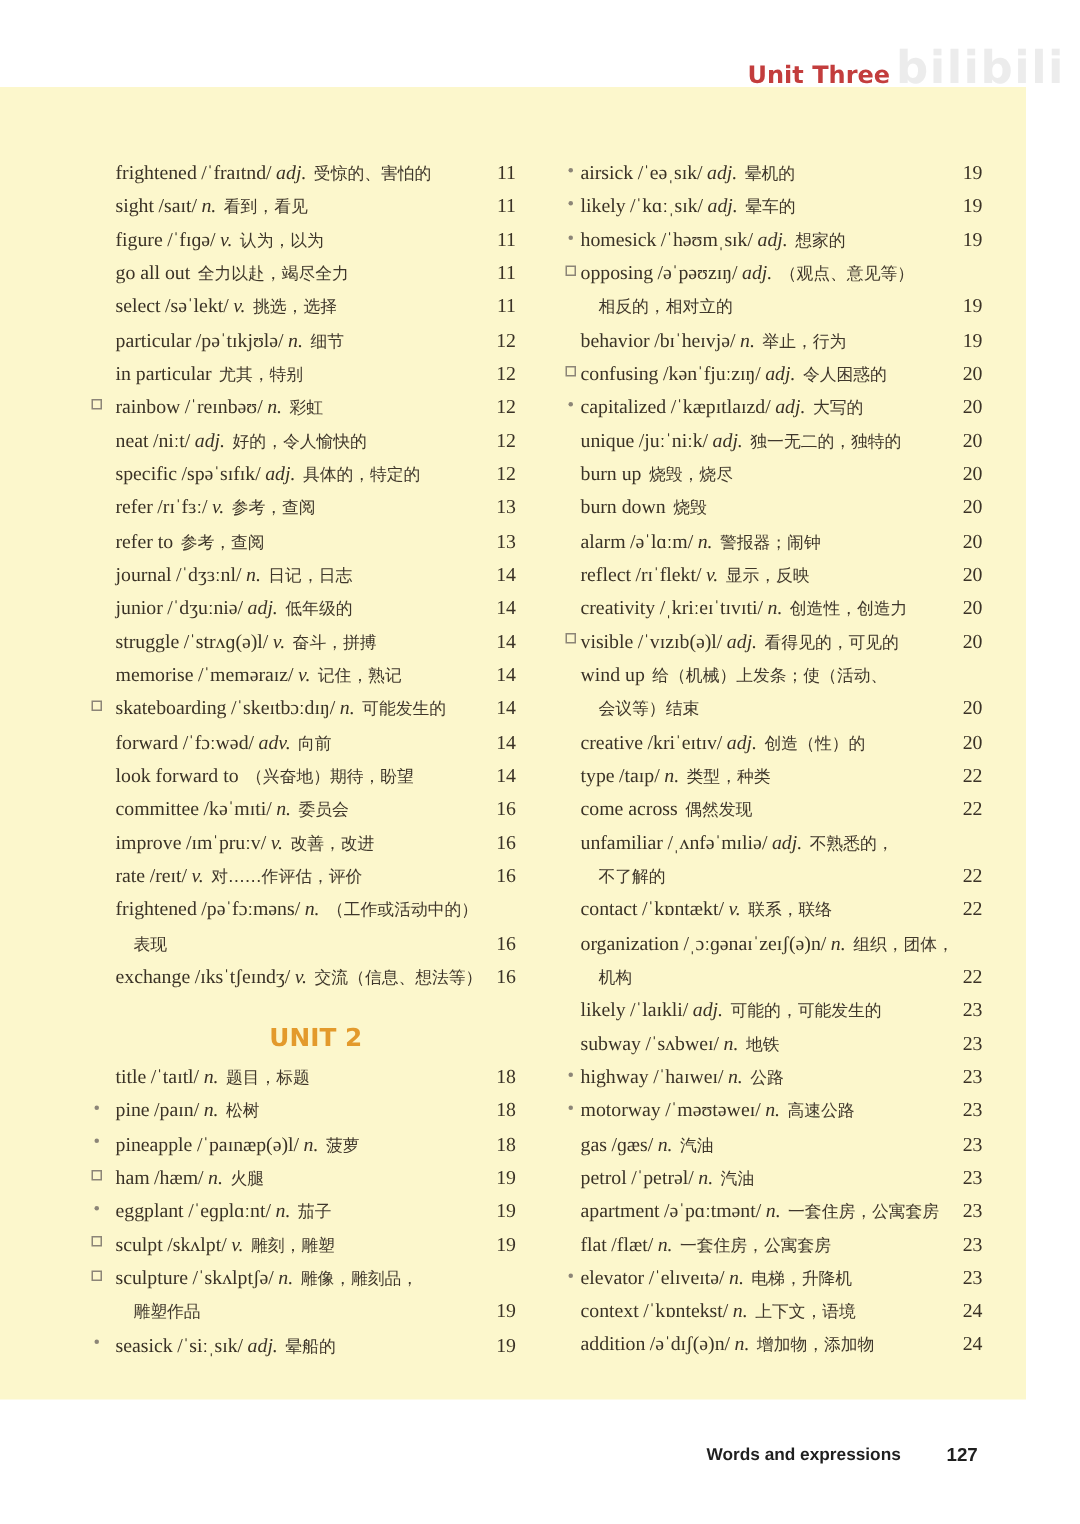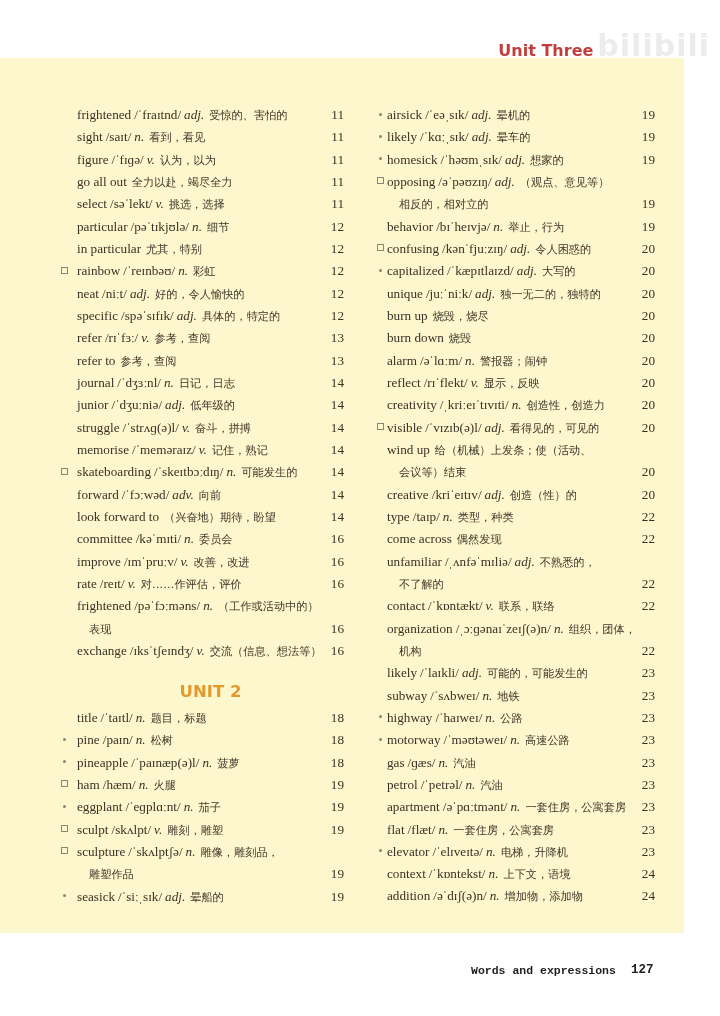--- a/index.html
+++ b/index.html
@@ -49,21 +49,21 @@
   .row .cn { font-family: "DejaVu Sans", sans-serif; font-size: 11.2px; margin-left: 5px; color: #3f372b; }
   .row.cont .cn { margin-left: 0; }
   .row .page { position: absolute; right: 0; top: 0; font-size: 13.2px; }
   .unit-heading {
     height: 44.7px; line-height: 60px;
     font-family: "DejaVu Sans", sans-serif; font-weight: bold; font-size: 16.5px;
     color: #e39a2c; padding-left: 19px; box-sizing: border-box; text-align: center;
   }
   .footer {
     position: absolute; top: 963px; left: 0; width: 616px; height: 20px;
-    font-family: Liberation Mono, monospace; font-weight: bold; font-size: 11.5px; color: #1f1f1f;
+    font-family: Liberation Sans, sans-serif; font-weight: bold; font-size: 11.5px; color: #1f1f1f;
   }
   .footer .section { position: absolute; left: 471px; top: 1px; }
   .footer .pagenum { position: absolute; left: 631px; top: 0; font-size: 12.5px; }
 </style>
 </head>
 <body>
 
 <div class="watermark"><span class="faint">Unit Three</span><span>bilibili</span></div>
 
 <div class="panel"></div>

